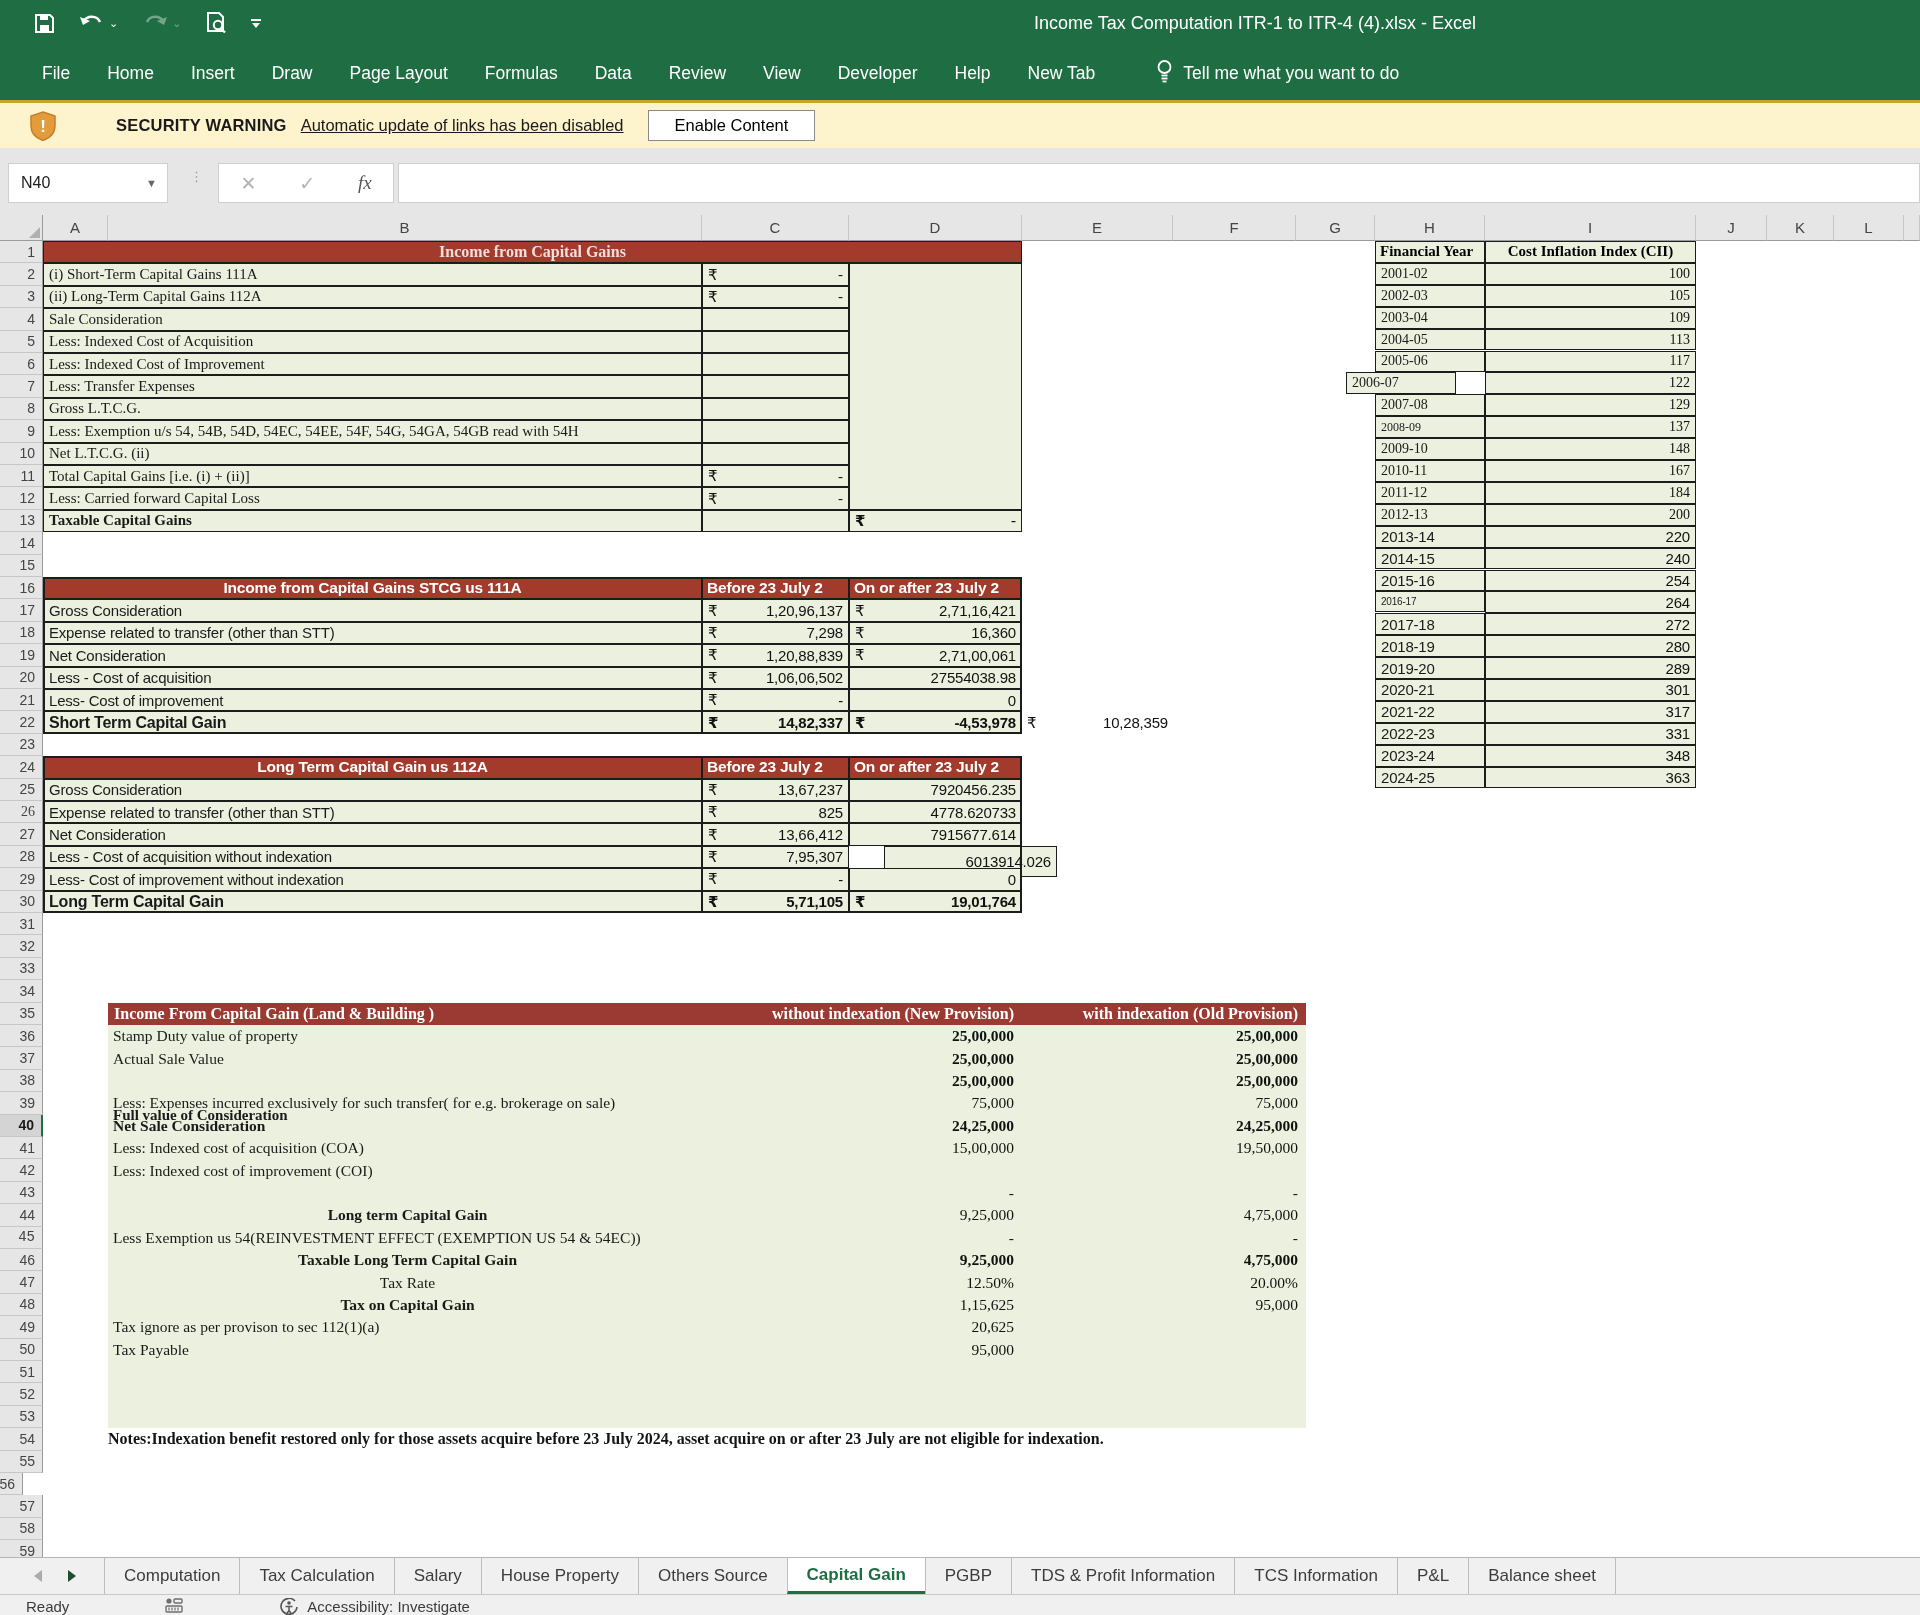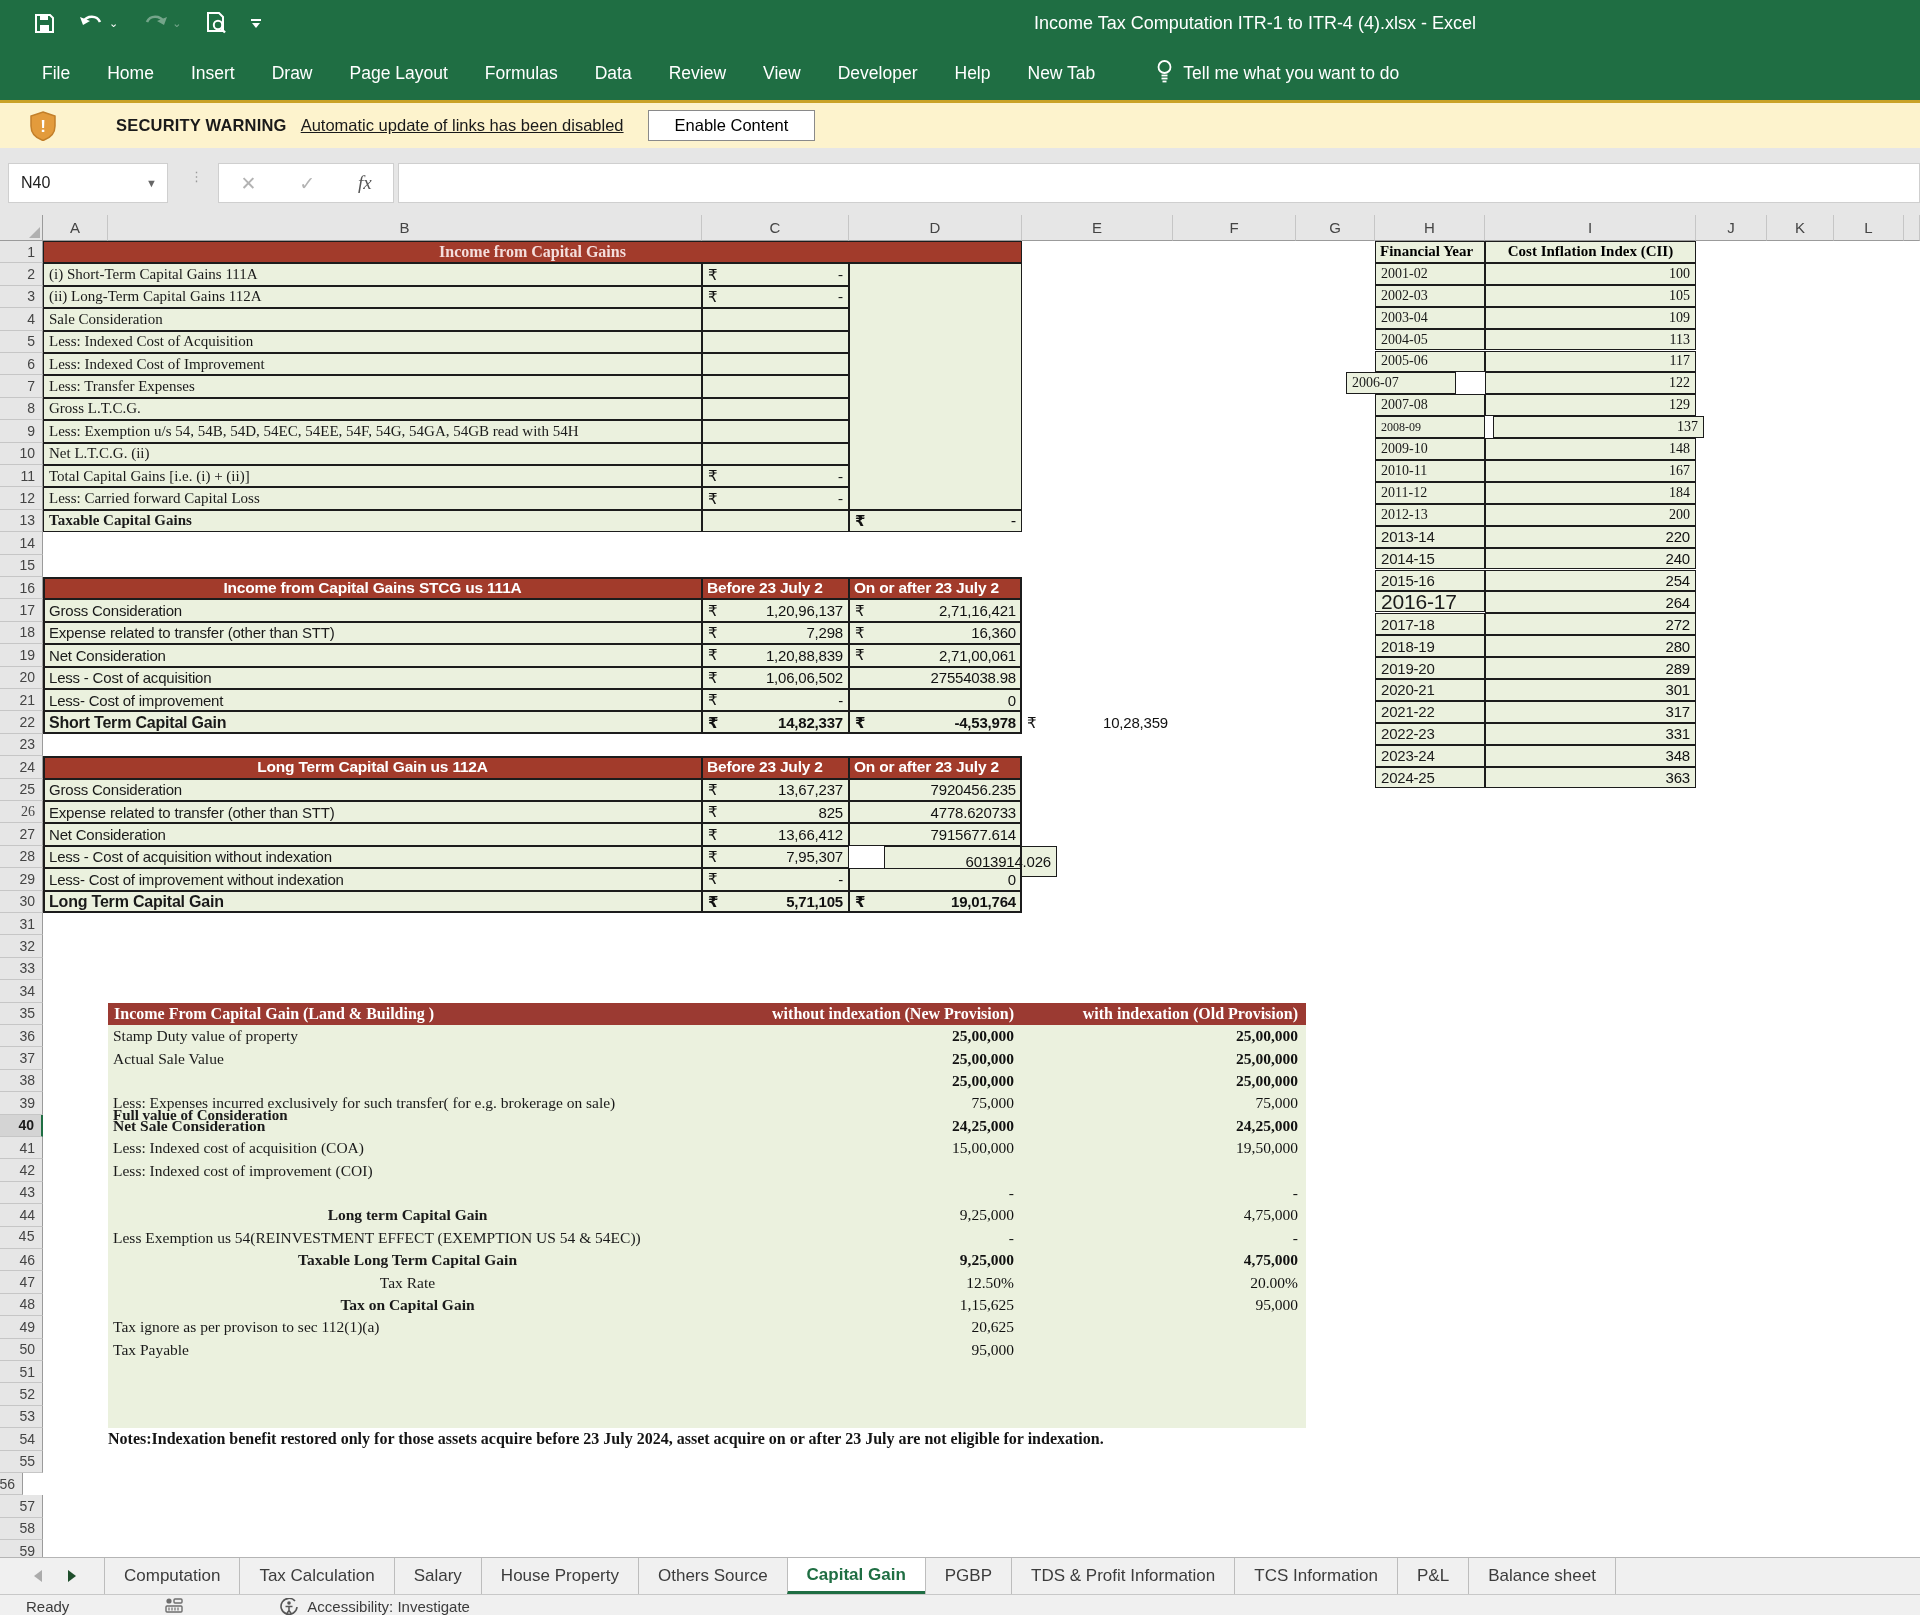--- a/index.html
+++ b/index.html
@@ -418,36 +418,36 @@
       <div class="cell green bdr serif num" style="left: 1485px; top: 91.7px; width: 211px; height: 21.9px; font-size: 14px;">109</div>
       <div class="cell green bdr serif lbl" style="left: 1375px; top: 113.6px; width: 110px; height: 21.9px; font-size: 14px;">2004-05</div>
       <div class="cell green bdr serif num" style="left: 1485px; top: 113.6px; width: 211px; height: 21.9px; font-size: 14px;">113</div>
       <div class="cell green bdr serif lbl" style="left: 1375px; top: 135.5px; width: 110px; height: 21.9px; font-size: 14px;">2005-06</div>
       <div class="cell green bdr serif num" style="left: 1485px; top: 135.5px; width: 211px; height: 21.9px; font-size: 14px;">117</div>
       <div class="cell green bdr serif lbl" style="left: 1346px; top: 157.4px; width: 110px; height: 21.9px; font-size: 14px;">2006-07</div>
       <div class="cell green bdr serif num" style="left: 1485px; top: 157.4px; width: 211px; height: 21.9px; font-size: 14px;">122</div>
       <div class="cell green bdr serif lbl" style="left: 1375px; top: 179.3px; width: 110px; height: 21.9px; font-size: 14px;">2007-08</div>
       <div class="cell green bdr serif num" style="left: 1485px; top: 179.3px; width: 211px; height: 21.9px; font-size: 14px;">129</div>
       <div class="cell green bdr serif lbl" style="left: 1375px; top: 201.2px; width: 110px; height: 21.9px; font-size: 12px;">2008-09</div>
-      <div class="cell green bdr serif num" style="left: 1485px; top: 201.2px; width: 211px; height: 21.9px; font-size: 14px; margin-left: 8px;">137</div>
+      <div class="cell green bdr serif num" style="left: 1485px; top: 201.2px; width: 211px; height: 21.9px; font-size: 14px;">137</div>
       <div class="cell green bdr serif lbl" style="left: 1375px; top: 223.1px; width: 110px; height: 21.9px; font-size: 14px;">2009-10</div>
       <div class="cell green bdr serif num" style="left: 1485px; top: 223.1px; width: 211px; height: 21.9px; font-size: 14px;">148</div>
       <div class="cell green bdr serif lbl" style="left: 1375px; top: 245px; width: 110px; height: 21.9px; font-size: 14px;">2010-11</div>
       <div class="cell green bdr serif num" style="left: 1485px; top: 245px; width: 211px; height: 21.9px; font-size: 14px;">167</div>
       <div class="cell green bdr serif lbl" style="left: 1375px; top: 266.9px; width: 110px; height: 21.9px; font-size: 14px;">2011-12</div>
       <div class="cell green bdr serif num" style="left: 1485px; top: 266.9px; width: 211px; height: 21.9px; font-size: 14px;">184</div>
       <div class="cell green bdr serif lbl" style="left: 1375px; top: 288.8px; width: 110px; height: 21.9px; font-size: 14px;">2012-13</div>
       <div class="cell green bdr serif num" style="left: 1485px; top: 288.8px; width: 211px; height: 21.9px; font-size: 14px;">200</div>
       <div class="cell green bdr sans lbl" style="left: 1375px; top: 310.7px; width: 110px; height: 21.9px; font-size: 15px;">2013-14</div>
       <div class="cell green bdr sans num" style="left: 1485px; top: 310.7px; width: 211px; height: 21.9px; font-size: 15px;">220</div>
       <div class="cell green bdr sans lbl" style="left: 1375px; top: 332.6px; width: 110px; height: 21.9px; font-size: 15px;">2014-15</div>
       <div class="cell green bdr sans num" style="left: 1485px; top: 332.6px; width: 211px; height: 21.9px; font-size: 15px;">240</div>
       <div class="cell green bdr sans lbl" style="left: 1375px; top: 354.5px; width: 110px; height: 21.9px; font-size: 15px;">2015-16</div>
       <div class="cell green bdr sans num" style="left: 1485px; top: 354.5px; width: 211px; height: 21.9px; font-size: 15px;">254</div>
-      <div class="cell green bdr sans lbl" style="left: 1375px; top: 376.4px; width: 110px; height: 21px; font-size: 21px;">2016-17</div>
+      <div class="cell green bdr sans lbl" style="left: 1375px; top: 376.4px; width: 110px; height: 21px; font-size: 10px;">2016-17</div>
       <div class="cell green bdr sans num" style="left: 1485px; top: 376.4px; width: 211px; height: 21.9px; font-size: 15px;">264</div>
       <div class="cell green bdr sans lbl" style="left: 1375px; top: 398.3px; width: 110px; height: 21.9px; font-size: 15px;">2017-18</div>
       <div class="cell green bdr sans num" style="left: 1485px; top: 398.3px; width: 211px; height: 21.9px; font-size: 15px;">272</div>
       <div class="cell green bdr sans lbl" style="left: 1375px; top: 420.2px; width: 110px; height: 21.9px; font-size: 15px;">2018-19</div>
       <div class="cell green bdr sans num" style="left: 1485px; top: 420.2px; width: 211px; height: 21.9px; font-size: 15px;">280</div>
       <div class="cell green bdr sans lbl" style="left: 1375px; top: 442.1px; width: 110px; height: 21.9px; font-size: 15px;">2019-20</div>
       <div class="cell green bdr sans num" style="left: 1485px; top: 442.1px; width: 211px; height: 21.9px; font-size: 15px;">289</div>
       <div class="cell green bdr sans lbl" style="left: 1375px; top: 464px; width: 110px; height: 21.9px; font-size: 15px;">2020-21</div>
       <div class="cell green bdr sans num" style="left: 1485px; top: 464px; width: 211px; height: 21.9px; font-size: 15px;">301</div>
       <div class="cell green bdr sans lbl" style="left: 1375px; top: 485.9px; width: 110px; height: 21.9px; font-size: 15px;">2021-22</div>

